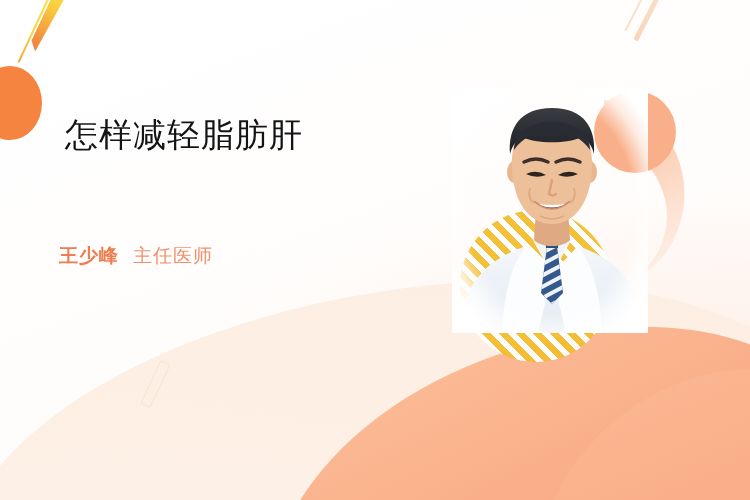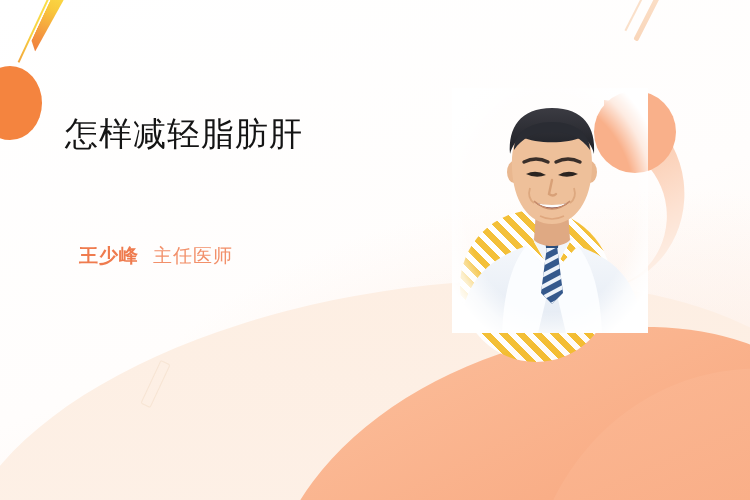--- a/index.html
+++ b/index.html
@@ -6,21 +6,20 @@
   body{
     width:750px;height:500px;overflow:hidden;
     font-family:"Liberation Sans","DejaVu Sans",sans-serif;
     background:#ffffff;
   }
   #card{
     position:relative;width:750px;height:500px;overflow:hidden;
     background:
       radial-gradient(120% 90% at 88% 92%, #fdece2 0%, rgba(253,236,226,0) 60%),
       linear-gradient(160deg,#ffffff 0%,#fffdfc 55%,#fdf4ee 100%);
-    font-family: Liberation Serif, serif;
   }
 
   
   .deco{position:absolute;pointer-events:none;}
 
   
   #circle-orange{
     left:-22px;top:66px;width:64px;height:74px;
     border-radius:50%;
     background:#f4843f;
@@ -103,21 +102,21 @@
     position:absolute;left:452px;top:88px;width:196px;height:245px;
   }
 
   
   #text-block{position:absolute;left:65px;top:116px;width:400px;}
   #title{
     font-size:33px;line-height:1.15;color:#141414;
     letter-spacing:1px;font-weight:400;margin:0;
     white-space:nowrap;
   }
-  #meta{position:absolute;left:79px;top:246px;}
+  #meta{position:absolute;left:59px;top:246px;}
   .meta-line{
     font-size:19px;line-height:1.0;white-space:nowrap;
     letter-spacing:.5px;
   }
   #line-doctor{margin-bottom:17px;}
   #doctor-name{color:#ef7b4e;font-weight:bold;letter-spacing:1px;}
   #doctor-title{color:#f2906a;font-weight:400;margin-left:14px;letter-spacing:1px;}
   #line-affil{color:#f2906a;font-weight:400;font-size:18px;letter-spacing:.6px;}
 </style>
 </head>

